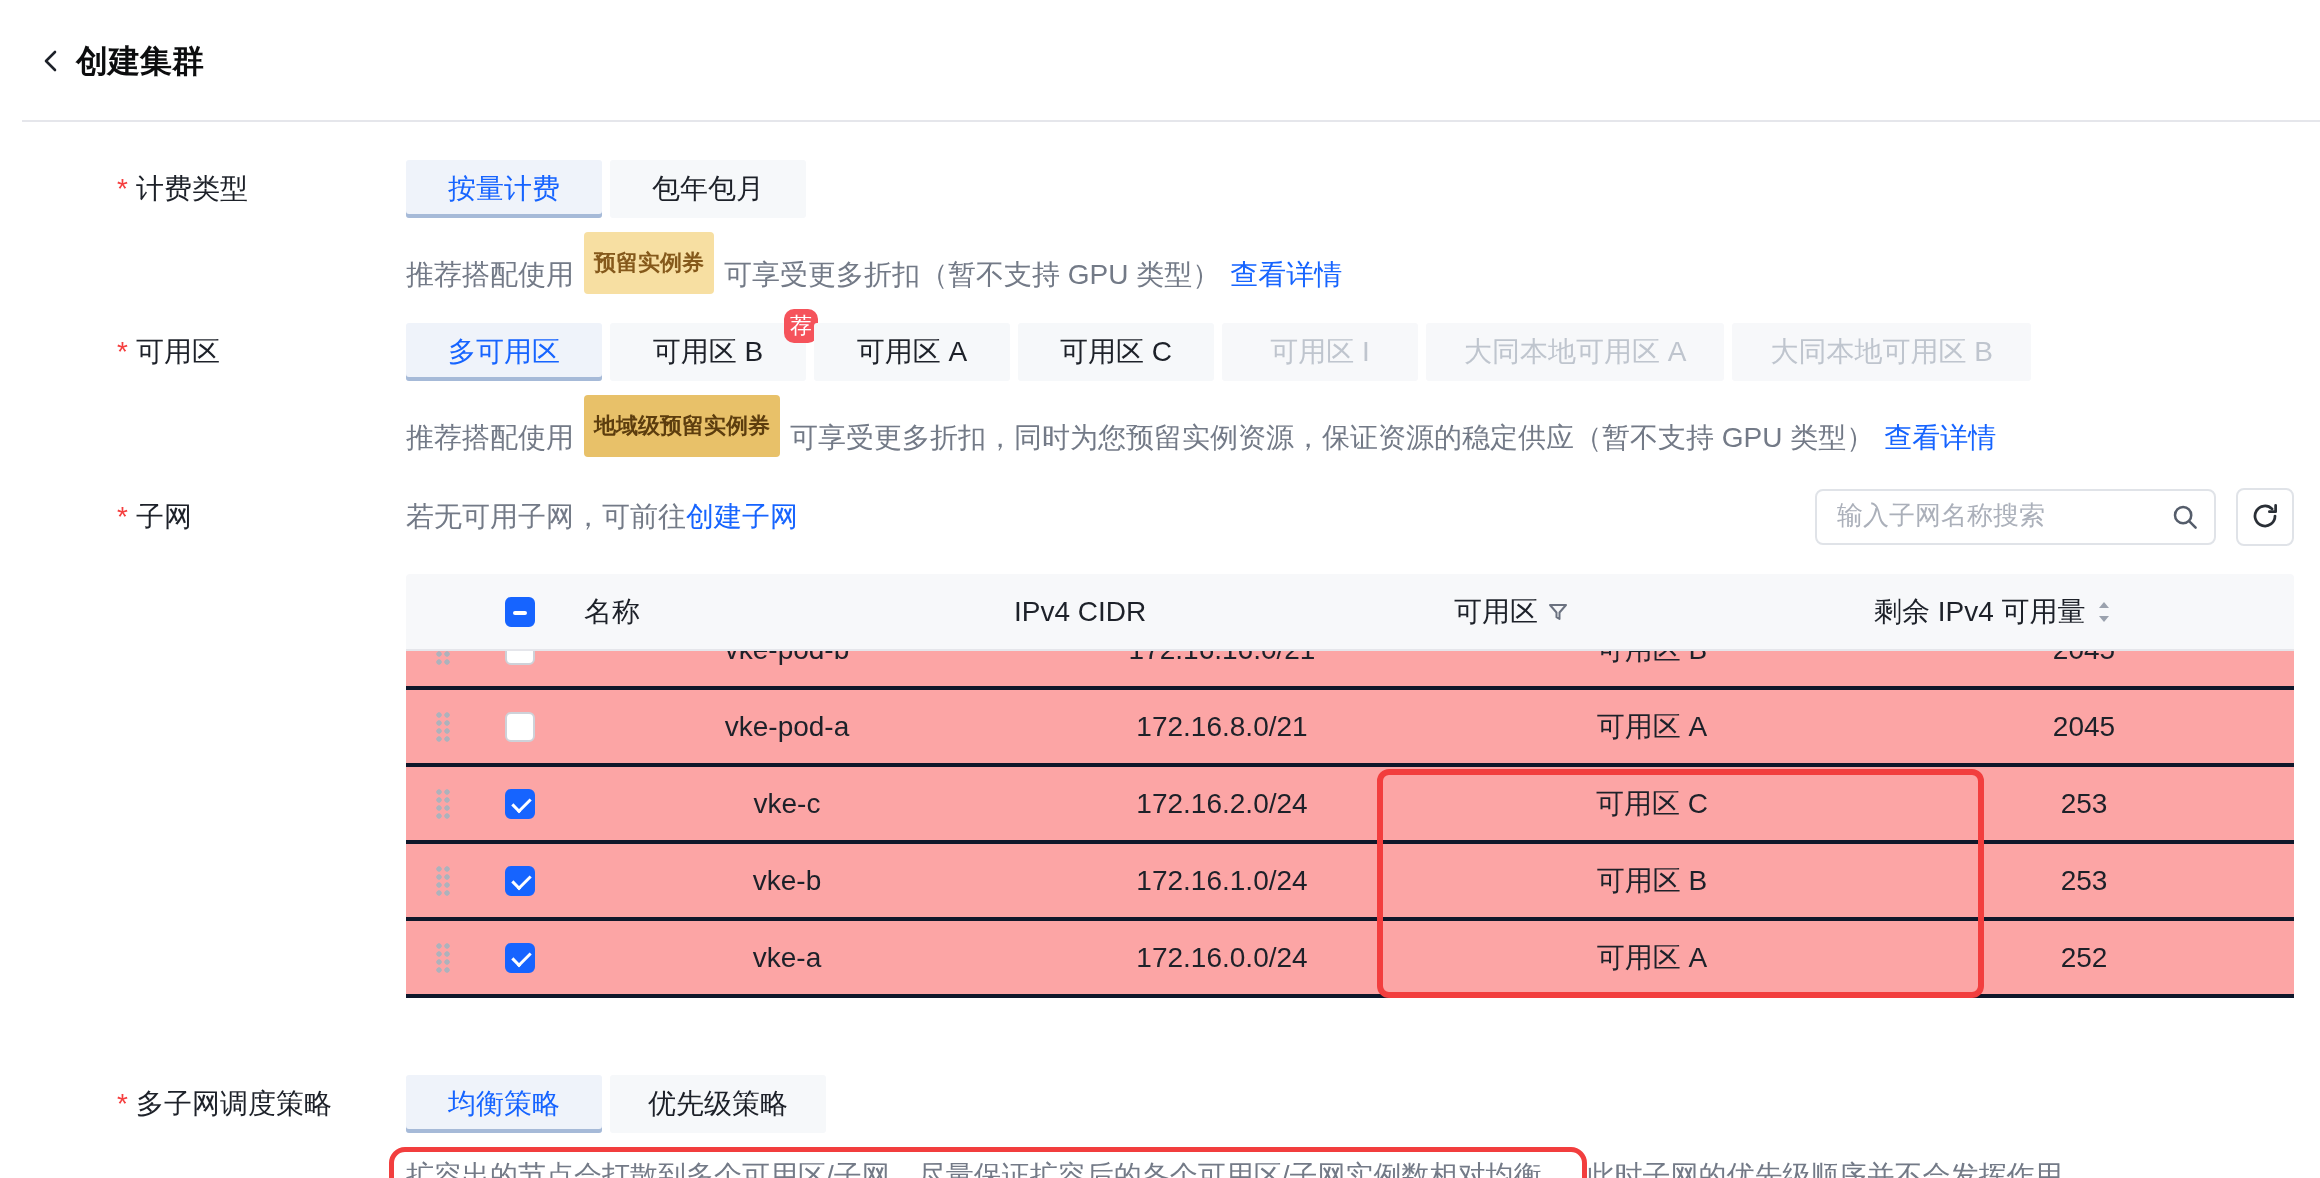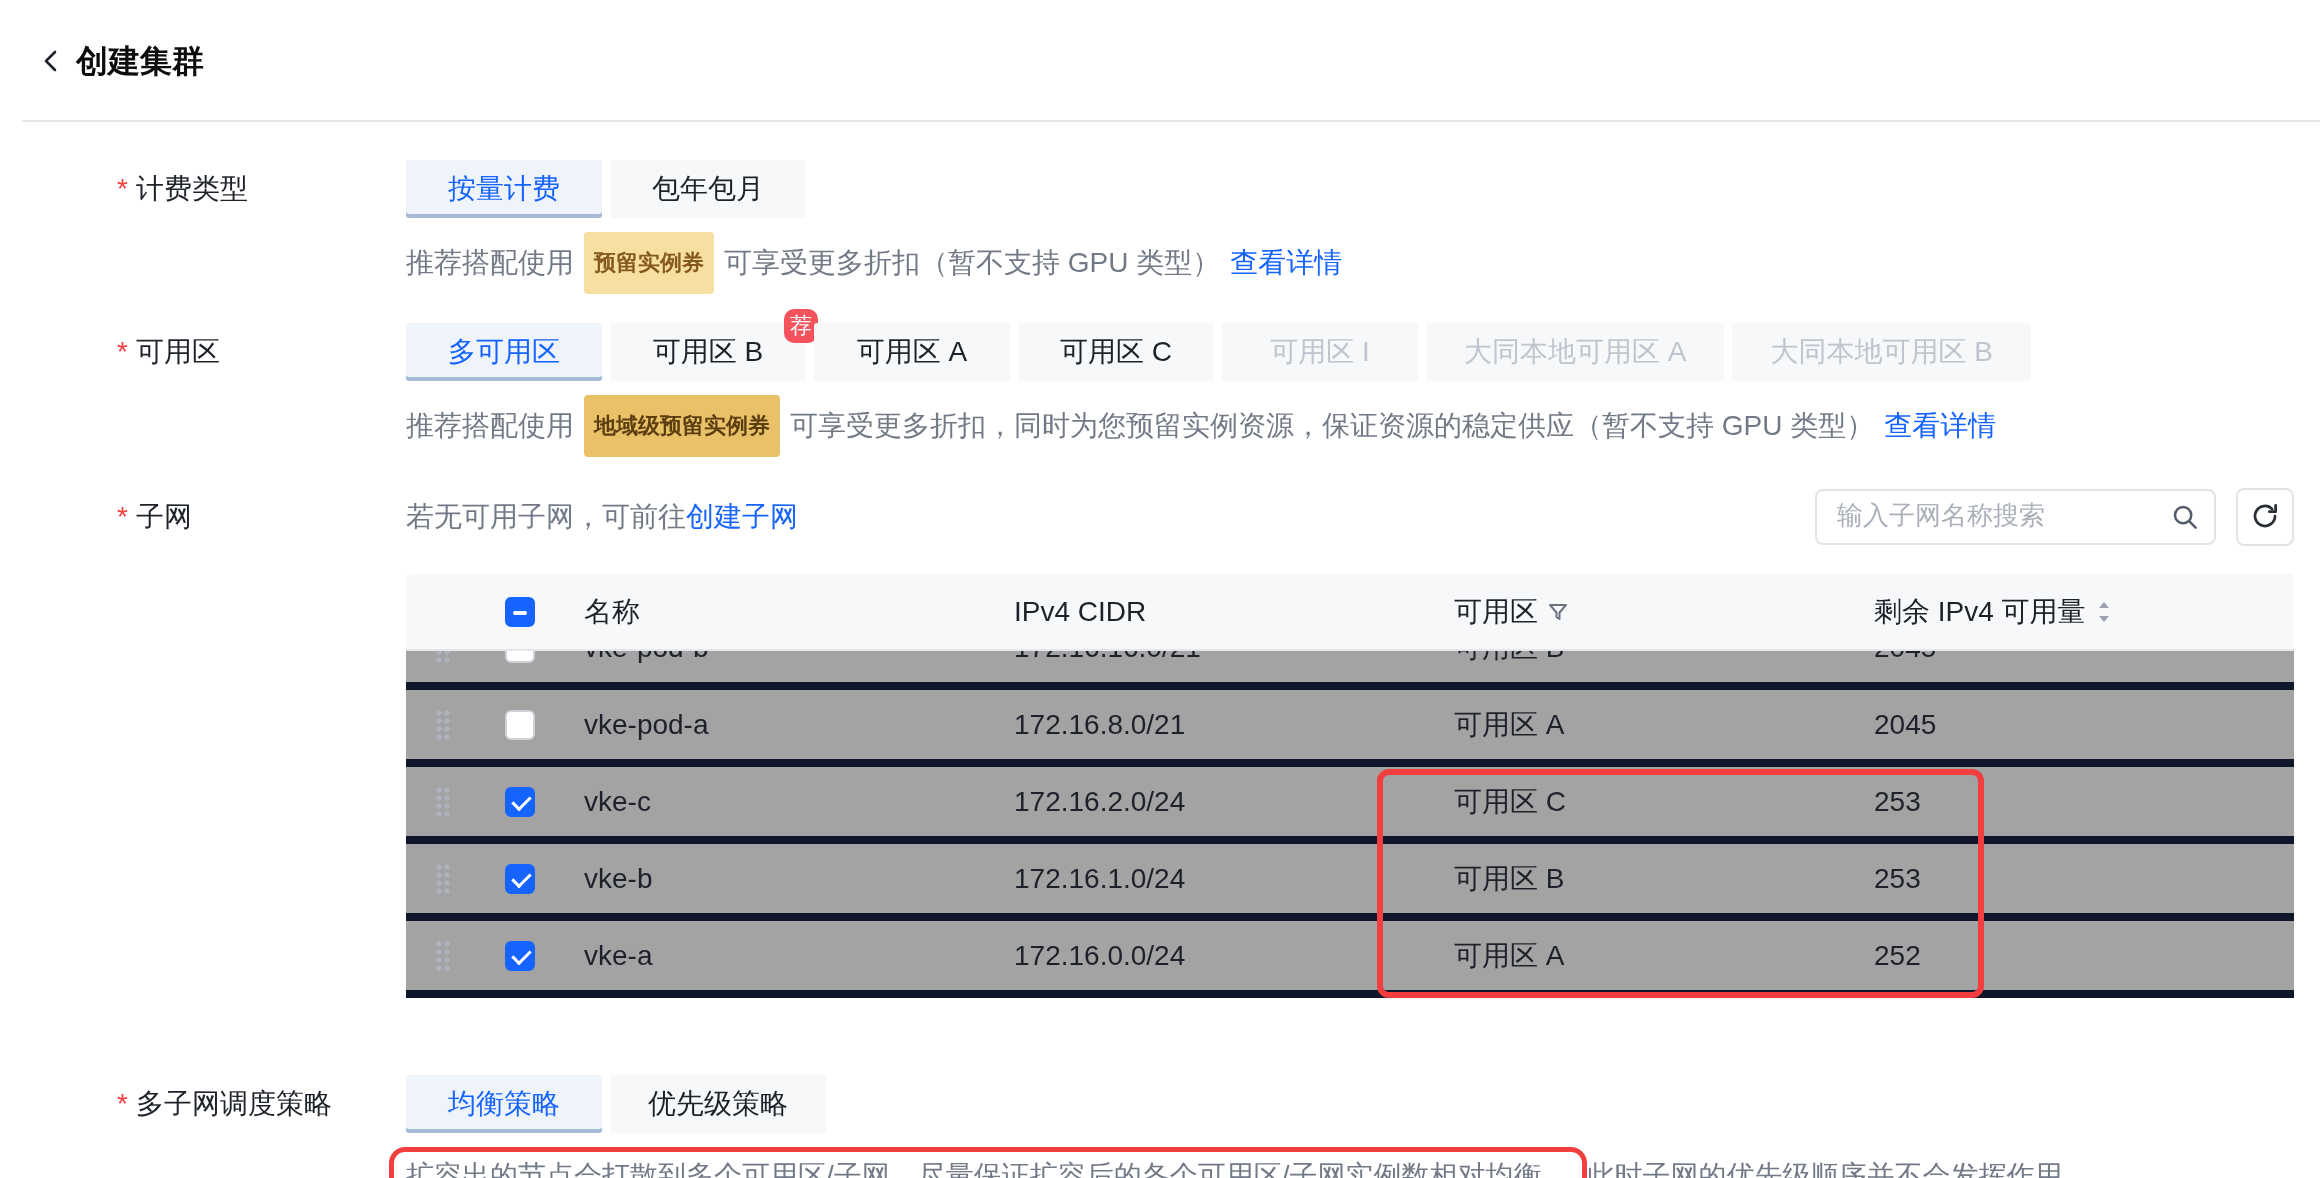--- a/index.html
+++ b/index.html
@@ -38,21 +38,21 @@
   .opt-btn{position:relative;min-width:196px;height:58px;padding:0 38px;display:flex;align-items:center;justify-content:center;
     background:var(--btn-bg,#F6F8FA);border:none;border-radius:3px;font-size:28px;font-weight:500;color:#1D2129;cursor:pointer;
     font-family:inherit;white-space:nowrap;}
   .opt-btn.selected{background:var(--btn-selected-bg,#EFF3FA);color:var(--accent,#1664FF);
     box-shadow:inset 0 -4px 0 0 var(--btn-selected-underline,#A6BAD8);}
   .opt-btn.disabled{color:var(--disabled-text,#BFC5CE);cursor:not-allowed;background:#F7F8FA;}
   .rec-badge{position:absolute;top:-14px;right:-12px;width:34px;height:34px;border-radius:10px;background:var(--badge-red,#F5535B);
     color:#fff;font-size:22px;font-weight:400;display:flex;align-items:center;justify-content:center;}
 
   
-  .note{margin-top:14px;display:flex;align-items:center;gap:10px;color:var(--text-secondary,#737A87);font-size:28px;white-space:nowrap;}
+  .note{margin-top:14px;display:flex;align-items:flex-end;gap:10px;color:var(--text-secondary,#737A87);font-size:28px;white-space:nowrap;}
   .gold-badge{background:var(--badge-gold-bg,#F7DFA2);color:var(--badge-gold-text,#85591B);font-size:22px;font-weight:700;
     padding:18px 10px;border-radius:4px;line-height:1.2;}
   .gold-badge.dark{background:var(--badge-gold-dark-bg,#E8C169);color:var(--badge-gold-dark-text,#5C3D0E);}
   .link{color:var(--accent,#1664FF);font-weight:500;text-decoration:none;cursor:pointer;}
 
   
   .subnet-top{display:flex;align-items:center;justify-content:space-between;height:58px;}
   .hint{color:var(--text-secondary,#737A87);font-size:28px;line-height:58px;white-space:nowrap;}
   .tools{display:flex;align-items:center;gap:20px;}
   .search-wrap{position:relative;}
@@ -62,21 +62,21 @@
   .search-icon{position:absolute;right:16px;top:13px;display:flex;}
   .refresh-btn{width:58px;height:58px;border:2px solid #E0E3E8;border-radius:8px;background:#fff;display:flex;
     align-items:center;justify-content:center;cursor:pointer;}
 
   
   .subnet-table{margin-top:28px;}
   .t-header,.t-row{display:grid;grid-template-columns:74px 80px 430px 440px 420px 1fr;align-items:center;}
   .t-header{height:77px;background:var(--table-header-bg,#F7F8FA);border-bottom:2px solid var(--border,#E5E6EB);
     border-radius:4px 4px 0 0;font-weight:500;color:#1D2129;}
   .t-body{overflow:hidden;}
-  .t-row{height:77px;border-bottom:8px solid #0f172a;background:#a3a3a3;}
+  .t-row{height:77px;border-bottom:4px solid #0f172a;background:#fca5a5;text-align:center;}
   .t-row.clipped{margin-top:-38px;}
   .tc{font-size:28px;color:#1D2129;}
   .c-name,.c-cidr,.c-zone,.c-avail{padding-left:24px;}
   .c-drag,.c-check{display:flex;justify-content:center;align-items:center;}
   .th-flex{display:flex;align-items:center;gap:8px;}
   .icon-btn{display:flex;align-items:center;cursor:pointer;}
 
   .cb{width:30px;height:30px;border:2px solid #CED2D9;border-radius:6px;background:#fff;position:relative;cursor:pointer;flex:0 0 auto;}
   .cb.checked,.cb.indeterminate{background:var(--accent,#1664FF);border-color:var(--accent,#1664FF);}
   .cb.checked::after{content:"";position:absolute;left:9px;top:3px;width:8px;height:15px;border:solid #fff;border-width:0 3px 3px 0;transform:rotate(45deg);}

